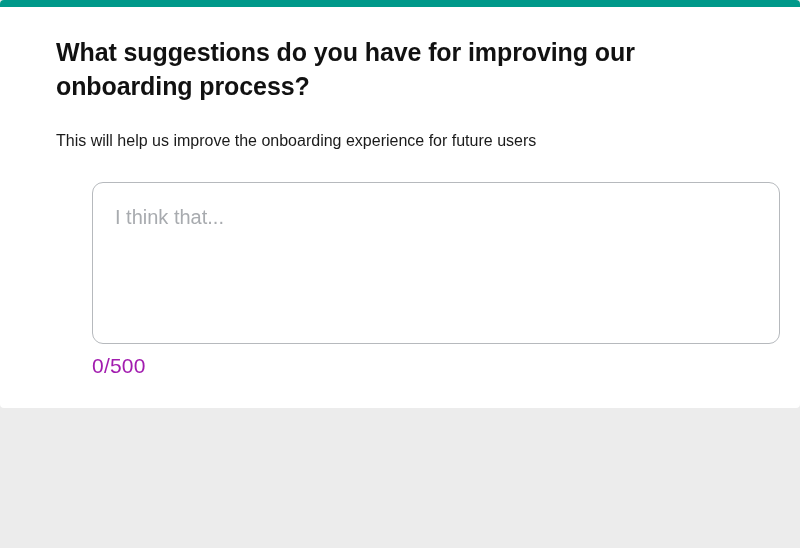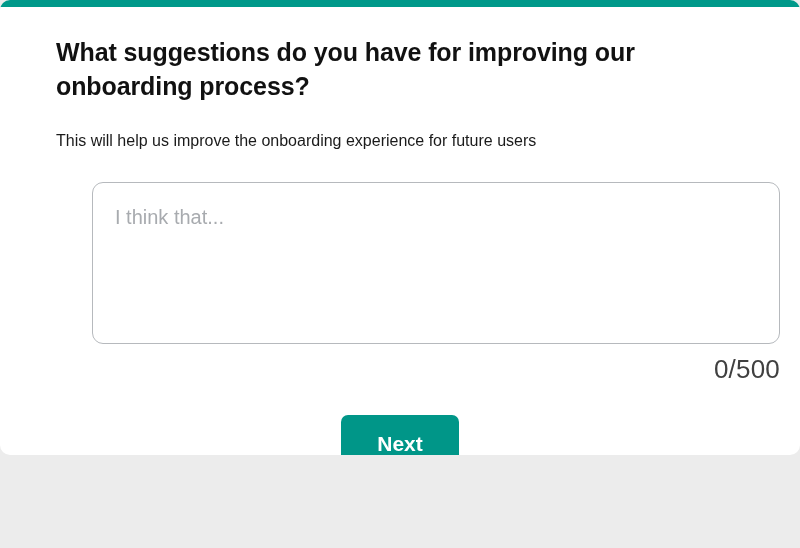--- a/index.html
+++ b/index.html
@@ -12,23 +12,23 @@
     background: #ececec;
     font-family: "Liberation Sans", sans-serif;
     overflow: hidden;
   }
 
   .survey-card {
     position: absolute;
     left: 0;
     top: 0;
     width: 800px;
-    height: 455px;
+    height: 408px;
     background: #ffffff;
-    border-radius: 10px;
+    border-radius: 4px;
     overflow: hidden;
     box-sizing: border-box;
   }
 
   .accent-bar {
     position: absolute;
     left: 0;
     top: 0;
     width: 800px;
     height: 7px;
@@ -86,25 +86,25 @@
     border-radius: 11px;
     outline: none;
     resize: none;
   }
   .answer-textarea::placeholder {
     color: #a8abaf;
     opacity: 1;
   }
 
   .char-counter {
-    text-align: right;
+    text-align: left;
     width: 688px;
     padding-top: 10px;
-    font-size: 26px;
-    color: #404040;
+    font-size: 21px;
+    color: #a21caf;
     letter-spacing: 0.2px;
   }
 
   .action-row {
     padding-top: 30px;
     display: flex;
     justify-content: center;
     width: 688px;
   }
 

